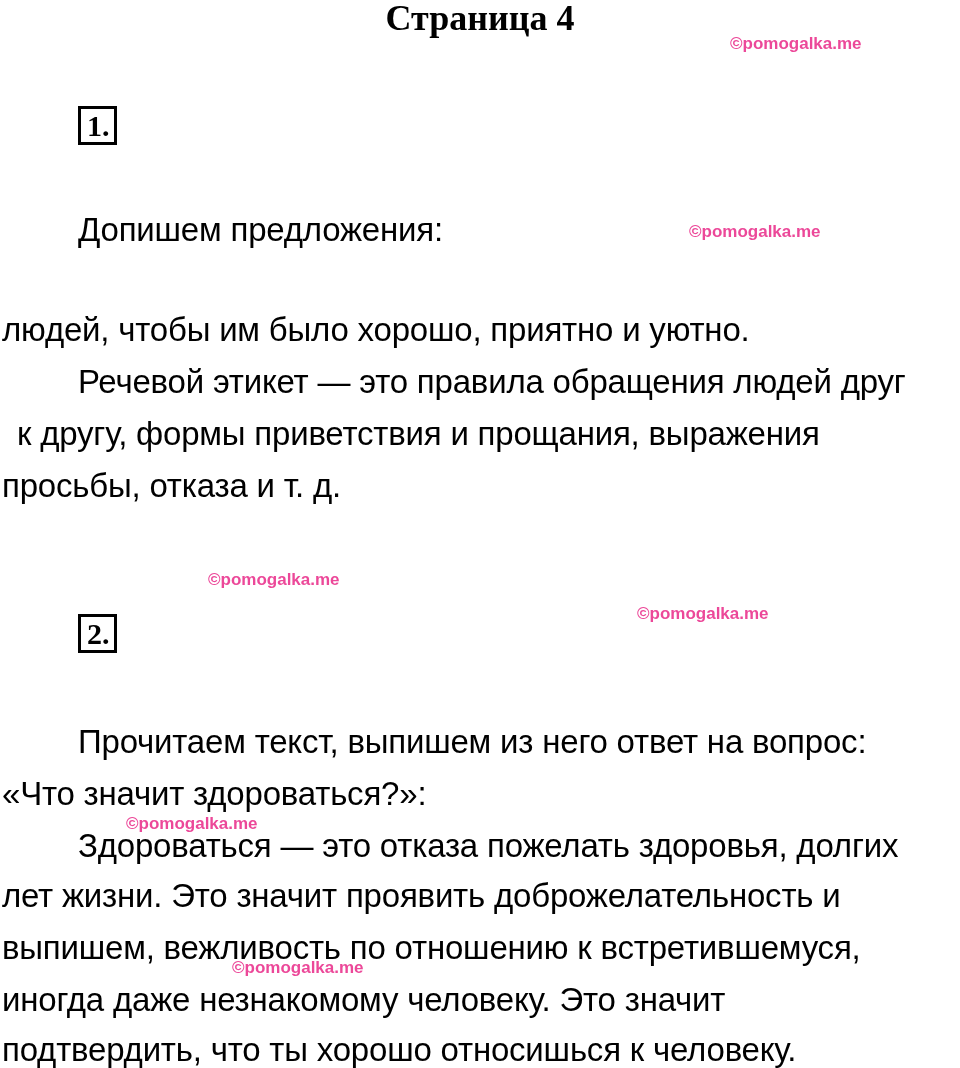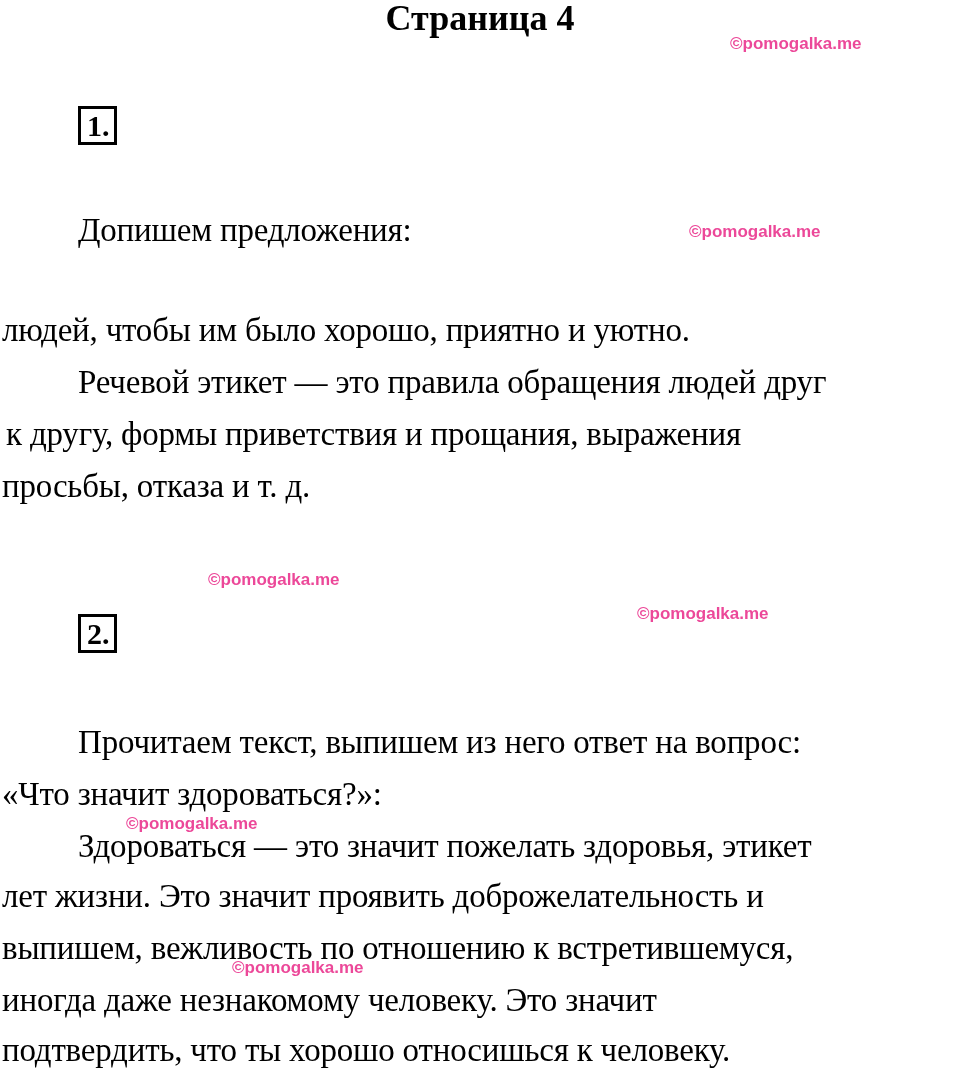--- a/index.html
+++ b/index.html
@@ -4,47 +4,47 @@
 <style>
   html, body { margin:0; padding:0; background:#ffffff; }
   body { width:960px; height:1068px; position:relative; overflow:hidden; color:#000; }
   .page { position:absolute; left:0; top:0; width:960px; height:896px; }
   .title { position:absolute; left:0; width:960px; top:-4px; text-align:center;
            font-family:"Liberation Serif", serif; font-weight:bold; font-size:36px; line-height:44px; }
   .wm { position:absolute; font-family:"Liberation Sans", sans-serif; font-weight:bold;
         font-size:17px; line-height:20px; white-space:nowrap; color:#ec4899; }
   .numbox { position:absolute; border:3px solid #000; font-family:"Liberation Serif", serif;
             font-weight:bold; font-size:30px; line-height:32px; padding:1px 4px 0 6px; }
-  .line { position:absolute; font-family:Liberation Serif, serif; font-size:33px;
+  .line { position:absolute; font-family:Liberation Sans, sans-serif; font-size:33px;
           line-height:40px; white-space:nowrap; letter-spacing:-0.2px; }
 </style>
 </head>
 <body>
 
 <div class="page">
   <div class="title">Страница 4</div>
 
   <div class="wm" style="left:730px; top:34px;">©pomogalka.me</div>
 
   <div class="numbox" style="left:78px; top:106px;">1.</div>
 
   <div class="line" style="left:78px; top:210px;">Допишем предложения:</div>
   <div class="wm" style="left:689px; top:222px;">©pomogalka.me</div>
   <div class="line" style="left:2px; top:310px;">людей, чтобы им было хорошо, приятно и уютно.</div>
   <div class="line" style="left:78px; top:362px;">Речевой этикет — это правила обращения людей друг</div>
-  <div class="line" style="left:6px; top:414px;text-align:right;">к другу, формы приветствия и прощания, выражения</div>
+  <div class="line" style="left:17px; top:414px;text-align:right;">к другу, формы приветствия и прощания, выражения</div>
   <div class="line" style="left:2px; top:466px;">просьбы, отказа и т. д.</div>
 
   <div class="wm" style="left:208px; top:570px;">©pomogalka.me</div>
   <div class="wm" style="left:637px; top:604px;">©pomogalka.me</div>
 
   <div class="numbox" style="left:78px; top:614px;">2.</div>
 
   <div class="line" style="left:78px; top:722px;text-align:right;">Прочитаем текст, выпишем из него ответ на вопрос:</div>
   <div class="line" style="left:2px; top:774px;">«Что значит здороваться?»:</div>
   <div class="wm" style="left:126px; top:814px;">©pomogalka.me</div>
-  <div class="line" style="left:78px; top:826px;">Здороваться — это значит пожелать здоровья, этикет</div>
+  <div class="line" style="left:78px; top:826px;">Здороваться — это отказа пожелать здоровья, долгих</div>
   <div class="line" style="left:2px; top:876px;">лет жизни. Это значит проявить доброжелательность и</div>
   <div class="line" style="left:2px; top:928px;">выпишем, вежливость по отношению к встретившемуся,</div>
   <div class="wm" style="left:232px; top:958px;">©pomogalka.me</div>
   <div class="line" style="left:2px; top:980px;">иногда даже незнакомому человеку. Это значит</div>
   <div class="line" style="left:2px; top:1030px;">подтвердить, что ты хорошо относишься к человеку.</div>
 </div>
 
 </body></html>

